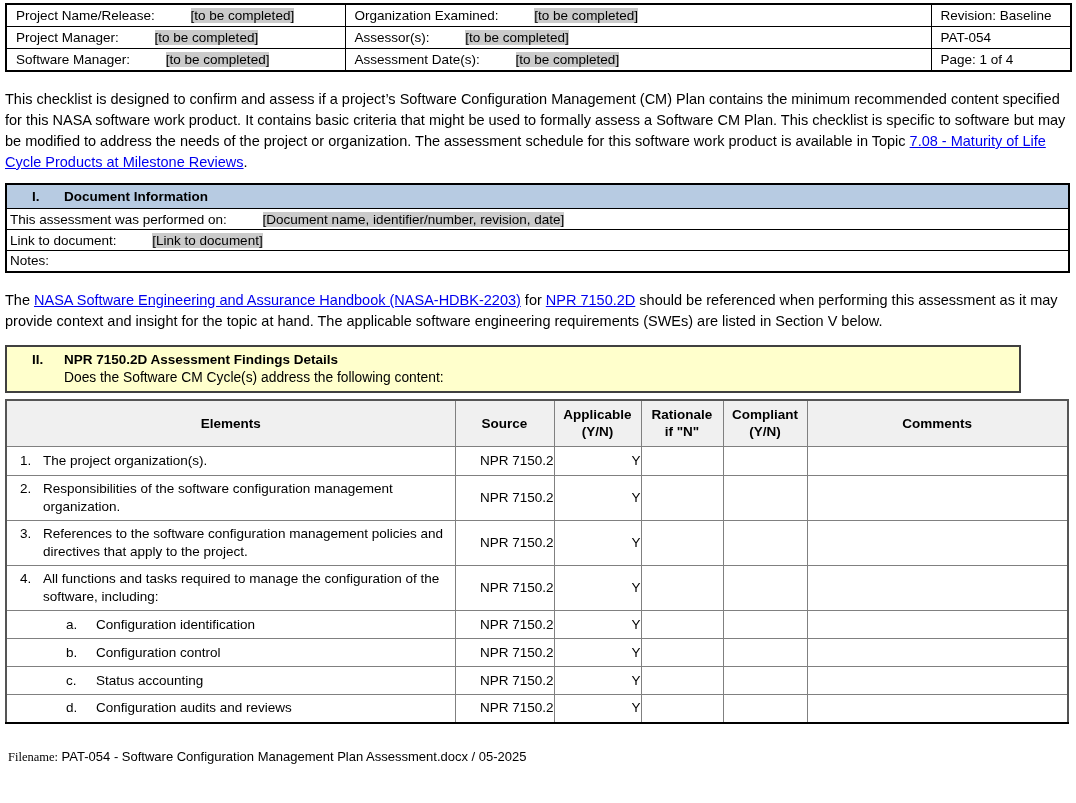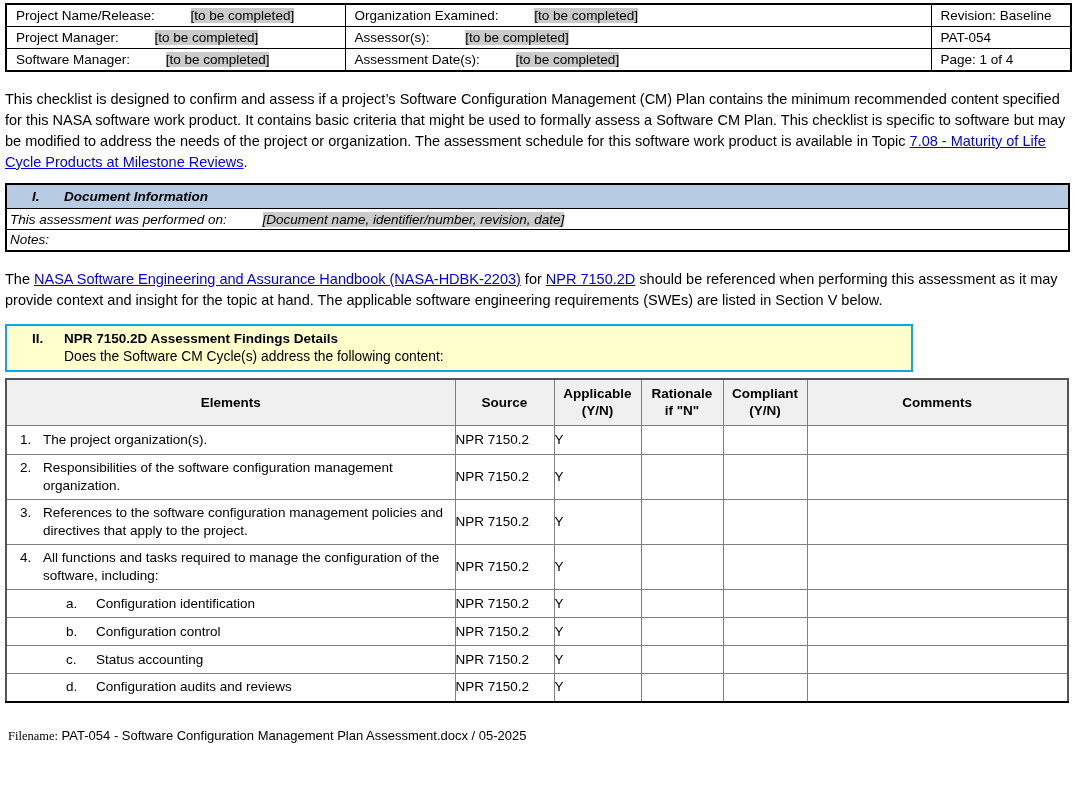--- a/index.html
+++ b/index.html
@@ -17,46 +17,46 @@
   table.hdr { border:2px solid #000; }
   table.hdr col.c1 { width:339px; } table.hdr col.c2 { width:586px; } table.hdr col.c3 { width:140px; }
   .lbl { font-weight:normal; }
   .hl { background:#CBCBCB;margin-left:32px; }
 
   
   p.body-text { font-size:14.5px; line-height:21px; margin:17px 0 0 0; width:1063px; }
   a.doc-link { color:#0000EE; text-decoration:underline; cursor:pointer; }
 
   
-  table.sec1 { width:1065px; border-collapse:collapse; border:2px solid #000; margin-top:10px;font-style:italic; }
+  table.sec1 { width:1065px; border-collapse:collapse; border:2px solid #000; margin-top:10px; }
   table.sec1 td { border:1px solid #000; font-size:13.5px; padding:2px 6px 2px 3px; height:21px; vertical-align:middle; }
   td.sec-bar { background:#B7CBE2; font-weight:bold; padding:4px 6px 4px 25px !important; }
   .sec-num { display:inline-block; width:32px; }
 
   
-  .sec2-box { width:908px; border:2px solid #0ea5e9; background:#FFFFCC; margin-top:13px; padding:5px 6px 6px 25px;
+  .sec2-box { width:1016px; border:2px solid #404040; background:#FFFFCC; margin-top:13px; padding:5px 6px 6px 25px;
               font-size:13.5px; }
   .sec2-line1 { font-weight:bold; }
   .sec2-line2 { margin-left:32px; margin-top:3px; font-size:13.8px; }
 
   
   table.findings { width:1064px; border-collapse:collapse; table-layout:fixed; margin-top:6px;
                    border:2px solid #555; }
   table.findings col.f1 { width:449px; } table.findings col.f2 { width:99px; }
   table.findings col.f3 { width:87px; }  table.findings col.f4 { width:82px; }
   table.findings col.f5 { width:84px; }  table.findings col.f6 { width:261px; }
   table.findings th { background:#F0F0F0; border:1px solid #808080; font-size:13.5px; font-weight:bold;
                       text-align:center; vertical-align:middle; height:47px; white-space:pre-line; line-height:17px; }
   table.findings td { border:1px solid #808080; font-size:13.5px; vertical-align:middle; line-height:18px; }
   td.el { padding:4px 6px 4px 13px; }
   .elwrap { display:flex; }
   .num { flex:0 0 23px; }
   td.el.sub { padding-left:59px; }
   td.el.sub .num { flex:0 0 30px; }
-  td.ctr { text-align:left; }
+  td.ctr { text-align:right; }
   tr.h29 td { height:29px; } tr.h44 td { height:44px; } tr.h28 td { height:28px; }
   table.findings { border-bottom:2px solid #000; }
 
   
   .footer { margin-top:25px; padding-left:3px; font-size:13px; }
   .footer .flabel { font-family:"Liberation Serif", serif; font-size:12.5px; }
 </style>
 </head>
 <body>
 
@@ -117,20 +117,25 @@
   <table class="sec1">
     <tbody>
         <tr>
       <td class="sec-bar">
         <span class="sec-num">I.</span><span>Document Information</span>
       </td>
     </tr>
     <tr>
       <td>
         <span>This assessment was performed on:  </span><span class="hl">[Document name, identifier/number, revision, date]</span>
+      </td>
+    </tr>
+    <tr>
+      <td>
+        <span>Link to document:  </span><span class="hl">[Link to document]</span>
       </td>
     </tr>
     <tr>
       <td>Notes:</td>
     </tr>
   </tbody>
     </table>
 
   <p class="body-text"><span>The </span><a class="doc-link">NASA Software Engineering and Assurance Handbook (NASA-HDBK-2203)</a><span> for </span><a class="doc-link">NPR 7150.2D</a><span> should be referenced when performing this assessment as it may provide context and insight for the topic at hand. The applicable software engineering requirements (SWEs) are listed in Section V below.</span></p>
 

